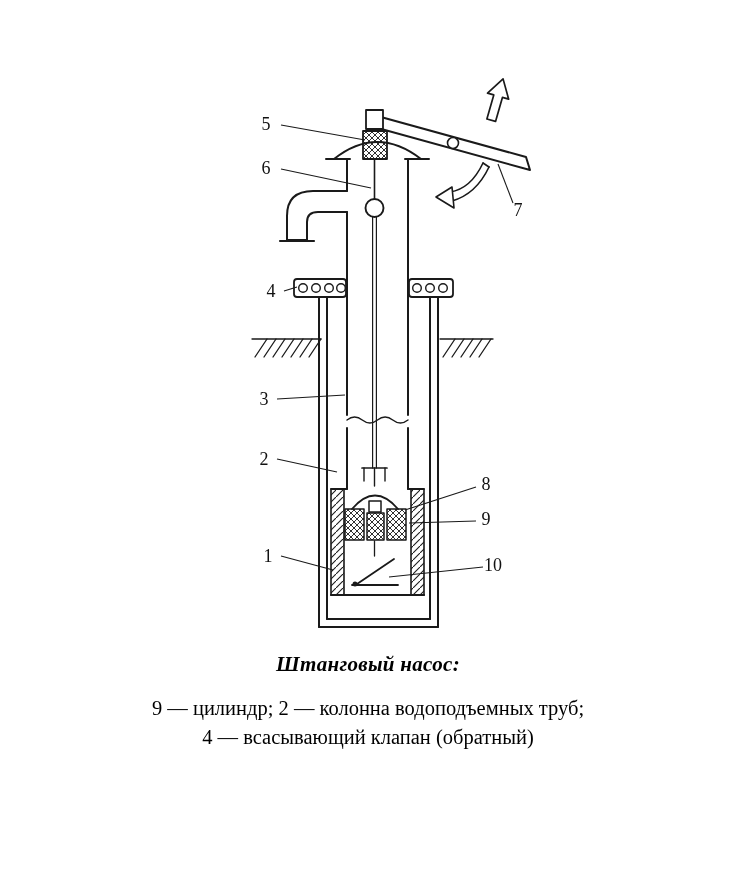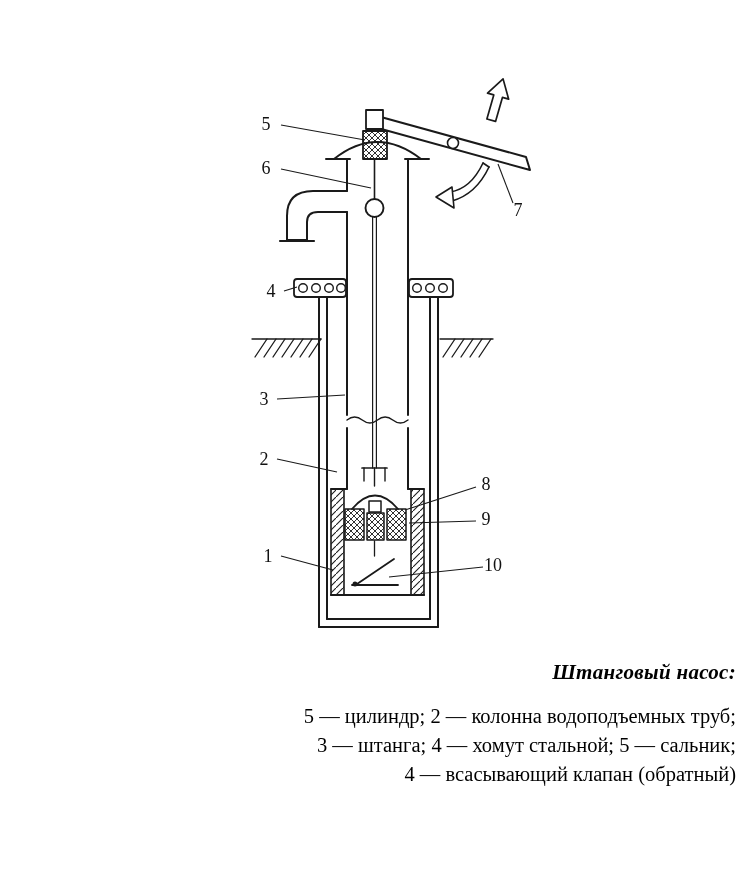--- a/index.html
+++ b/index.html
@@ -6,21 +6,21 @@
   .page {
     position: relative;
     width: 736px;
     height: 881px;
     background: #ffffff;
     font-family: "Liberation Serif", serif;
     color: #000;
     overflow: hidden;
   }
   svg { display: block; }
-  .caption { margin-top: 20px; text-align: right; }
+  .caption { margin-top: 12px; text-align: center; }
   .fig-title {
     font-size: 21px;
     font-weight: bold;
     font-style: italic;
     letter-spacing: 0.3px;
     margin-bottom: 17px;
   }
   .cap-line {
     font-size: 20.5px;
     line-height: 29px;
@@ -163,18 +163,17 @@
       <text class="callout-num" x="268" y="562">1</text>
       <text class="callout-num" x="518" y="216">7</text>
       <text class="callout-num" x="486" y="490">8</text>
       <text class="callout-num" x="486" y="525">9</text>
       <text class="callout-num" x="493" y="571">10</text>
     </g>
   </svg>
 
   <div class="caption">
     <div class="fig-title">Штанговый насос:</div>
-    <div class="cap-line">5 — цилиндр; 2 — колонна водоподъемных труб;</div>
-    <div class="cap-line">3 — штанга; 4 — хомут стальной; 5 — сальник;</div>
+    <div class="cap-line">9 — цилиндр; 2 — колонна водоподъемных труб;</div>
     <div class="cap-line">4 — всасывающий клапан (обратный)</div>
   </div>
 
 </div>
 
 </body></html>

